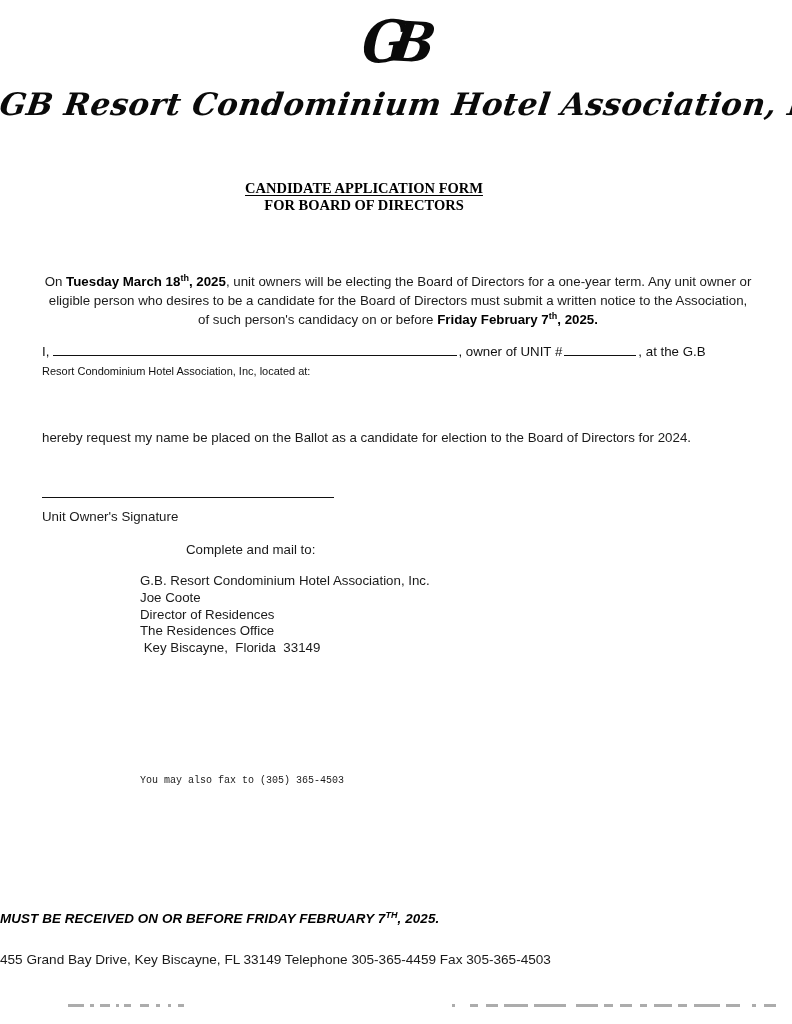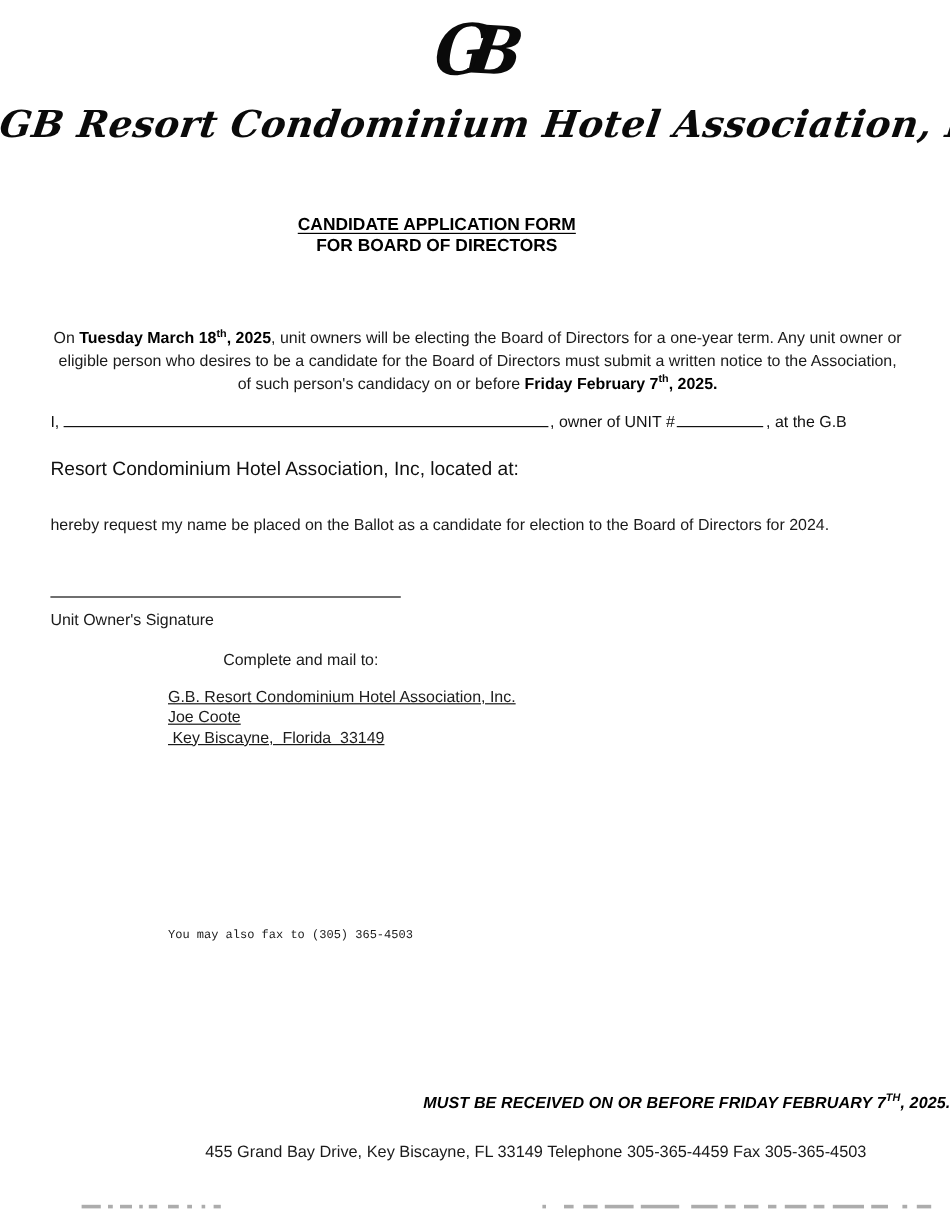--- a/index.html
+++ b/index.html
@@ -70,21 +70,21 @@
     transform: skewX(-8deg);
   }
 
   
   .form-heading {
     position: absolute;
     top: 180px;
     left: 0;
     width: 728px;
     text-align: center;
-    font-family: Liberation Sans, sans-serif;
+    font-family: Liberation Serif, serif;
     font-weight: 700;
     font-size: 14.5px;
     line-height: 17px;
     color: #000000;
   }
   .form-heading .line1 {
     text-decoration: underline;
     text-underline-offset: 2px;
   }
 
@@ -127,23 +127,22 @@
     width: 72px;
     border-bottom: 1.6px solid #111;
     height: 12px;
     vertical-align: baseline;
     margin: 0 2px;
   }
   .fill-row-2 {
     position: absolute;
     top: 362px;
     left: 42px;
-    font-size: 16px;
+    font-size: 11px;
     line-height: 19px;
-    margin-top: 20px;
   }
 
   
   .address-line {
     position: absolute;
     top: 395px;
     left: 88px;
     font-size: 13.3px;
     line-height: 19px;
     text-decoration: underline;
@@ -185,52 +184,52 @@
     color: #1a1a1a;
   }
   .mail-block {
     position: absolute;
     top: 573px;
     left: 140px;
     font-size: 13.3px;
     line-height: 16.8px;
     color: #1a1a1a;
   }
-  .mail-block div { white-space: pre; text-decoration: underline; }
+  .mail-block div { white-space: pre; }
 
   .fax-line {
     position: absolute;
     top: 772px;
     left: 140px;
     font-size: 10px;
     line-height: 18px;
     color: #1a1a1a;
     font-family: Liberation Mono, monospace;
   }
 
   
   .footer-notice {
     position: absolute;
     top: 911px;
     left: 0;
     width: 792px;
-    text-align: right;
+    text-align: left;
     font-size: 13.4px;
     font-weight: 700;
     font-style: italic;
     color: #000;
     letter-spacing: 0.1px;
   }
   .footer-notice sup { font-size: 9px; }
   .footer-contact {
     position: absolute;
     top: 952px;
     left: 0;
     width: 722px;
-    text-align: right;
+    text-align: left;
     font-size: 13.6px;
     color: #1a1a1a;
   }
 
   
   .scan-artifacts {
     position: absolute;
     top: 1000px;
     left: 0;
     width: 792px;
@@ -293,20 +292,22 @@
 
   <div class="body-text para-hereby">hereby request my name be placed on the Ballot as a candidate for election to the Board of Directors for 2024.</div>
 
   <div class="sig-line"></div>
   <div class="sig-label">Unit Owner's Signature</div>
 
   <div class="mail-to-label">Complete and mail to:</div>
   <div class="mail-block">
     <div>G.B. Resort Condominium Hotel Association, Inc.</div>
     <div>Joe Coote</div>
+    <div>Director of Residences</div>
+    <div>The Residences Office</div>
     <div> Key Biscayne,  Florida  33149</div>
   </div>
 
   <div class="fax-line">You may also fax to  (305) 365-4503</div>
 
   <div class="footer-notice"><span>MUST BE RECEIVED ON OR BEFORE FRIDAY FEBRUARY 7</span><sup>TH</sup><span>, 2025.</span></div>
 
   <div class="footer-contact">455 Grand Bay Drive, Key Biscayne, FL 33149 Telephone 305-365-4459 Fax 305-365-4503</div>
 
   <div class="scan-artifacts">

